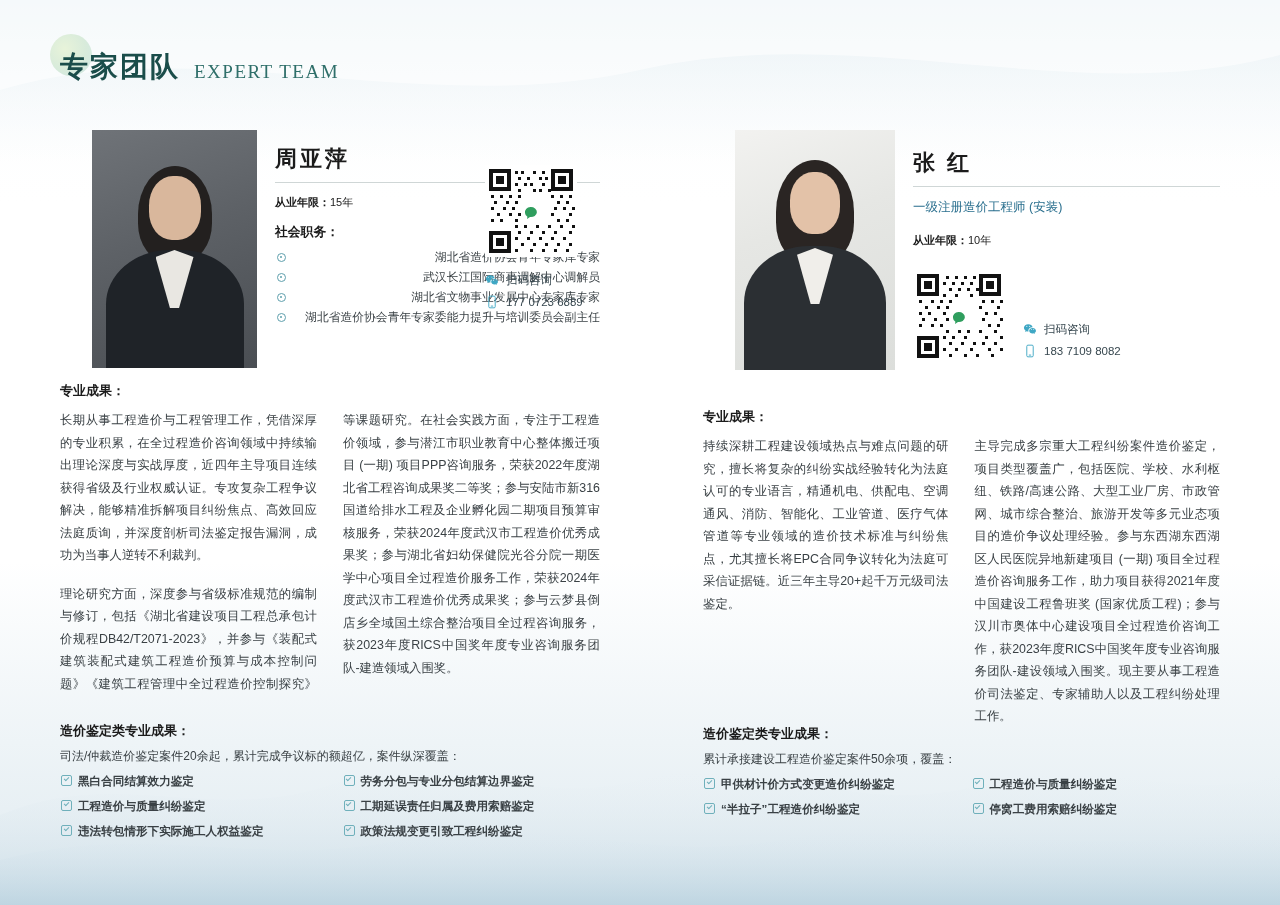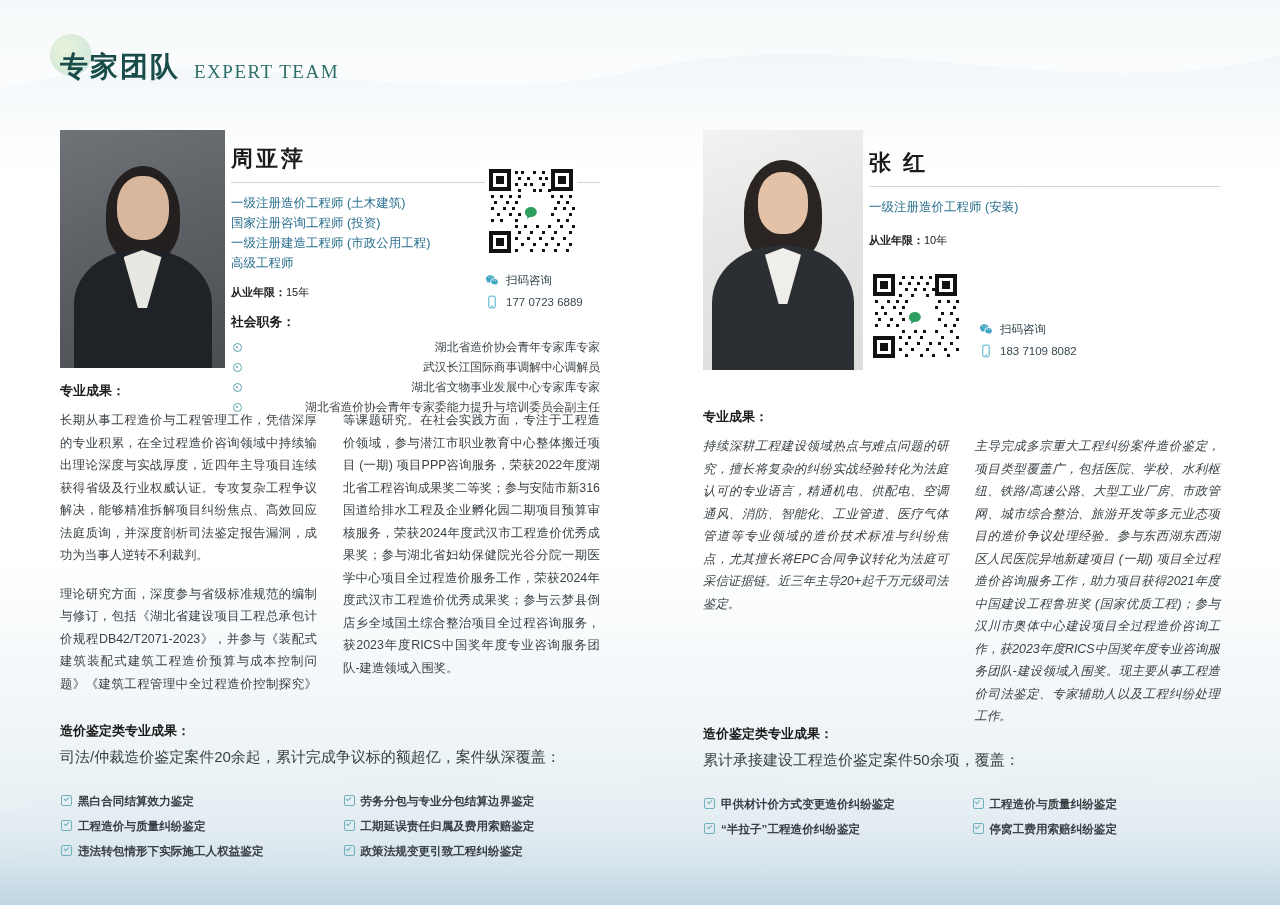--- a/index.html
+++ b/index.html
@@ -78,22 +78,23 @@
   .col {
     position: absolute;
     top: 130px;
   }
   .col-left { left: 60px; width: 540px; }
   .col-right { left: 703px; width: 517px; }
 
   
   .profile {
     display: flex;
-    gap: 6px;
+    gap: 18px;
     align-items: flex-start;
+    margin-left: 32px;
   }
   .photo {
     width: 165px;
     height: 238px;
     flex: 0 0 165px;
     background: linear-gradient(160deg, #6f7378 0%, #5d6166 45%, #4a4e53 100%);
     position: relative;
     overflow: hidden;
   }
   .photo.right-photo {
@@ -229,23 +230,23 @@
     margin: 0 0 16px 0;
   }
 
   .ap-title {
     font-size: 13px;
     font-weight: bold;
     color: #1b1b1b;
     margin-bottom: 8px;
   }
   .ap-sub {
-    font-size: 15px;
+    font-size: 12px;
     color: #3a4145;
-    margin-bottom: 24px;
+    margin-bottom: 6px;
   }
   .chk-grid {
     display: grid;
     grid-template-columns: 1fr 1fr;
     column-gap: 20px;
     row-gap: 6px;
     font-weight: bold;
   }
   .chk {
     font-size: 11.6px;
@@ -277,21 +278,20 @@
   }
 
   .sec-left-ach { position: absolute; left: 60px; top: 382px; width: 540px; }
   .sec-left-apprais { position: absolute; left: 60px; top: 722px; width: 545px; }
   .sec-right-ach { position: absolute; left: 703px; top: 408px; width: 517px; }
   .sec-right-apprais { position: absolute; left: 703px; top: 725px; width: 517px; }
 
   .right-two-col {
     display: flex;
     gap: 26px;
-    font-style: italic;
   }
   .right-two-col > div { flex: 1; }
 </style>
 </head>
 <body>
 
 <div class="page">
 
   <svg class="bg-topwash" viewBox="0 0 1280 210" preserveAspectRatio="none">
     <defs>
@@ -329,26 +329,20 @@
     <div class="profile">
       <div class="photo">
         <div class="person-hair" style="width:74px;height:96px;top:36px;background:#23201f;"></div>
         <div class="person-head" style="width:52px;height:64px;top:46px;background:#d9b79c;"></div>
         <div class="person-body" style="width:138px;height:118px;background:#1f2328;"></div>
         <div style="position:absolute;left:50%;transform:translateX(-50%);bottom:60px;width:38px;height:58px;background:#e9e7e2;clip-path:polygon(50% 0,100% 12%,62% 100%,38% 100%,0 12%);"></div>
       </div>
       <div class="pinfo">
         <div class="pname">周亚萍</div>
         <div class="rule"></div>
-        <div class="cert">
-          <div>一级注册造价工程师 (土木建筑)</div>
-          <div>国家注册咨询工程师 (投资)</div>
-          <div>一级注册建造工程师 (市政公用工程)</div>
-          <div>高级工程师</div>
-        </div>
         <div class="years">
           <b>从业年限：</b><span>15年</span>
         </div>
         <div class="social-title">社会职务：</div>
         <ul class="bullet-list">
           <li>湖北省造价协会青年专家库专家</li>
           <li>武汉长江国际商事调解中心调解员</li>
           <li>湖北省文物事业发展中心专家库专家</li>
           <li>湖北省造价协会青年专家委能力提升与培训委员会副主任</li>
         </ul>

